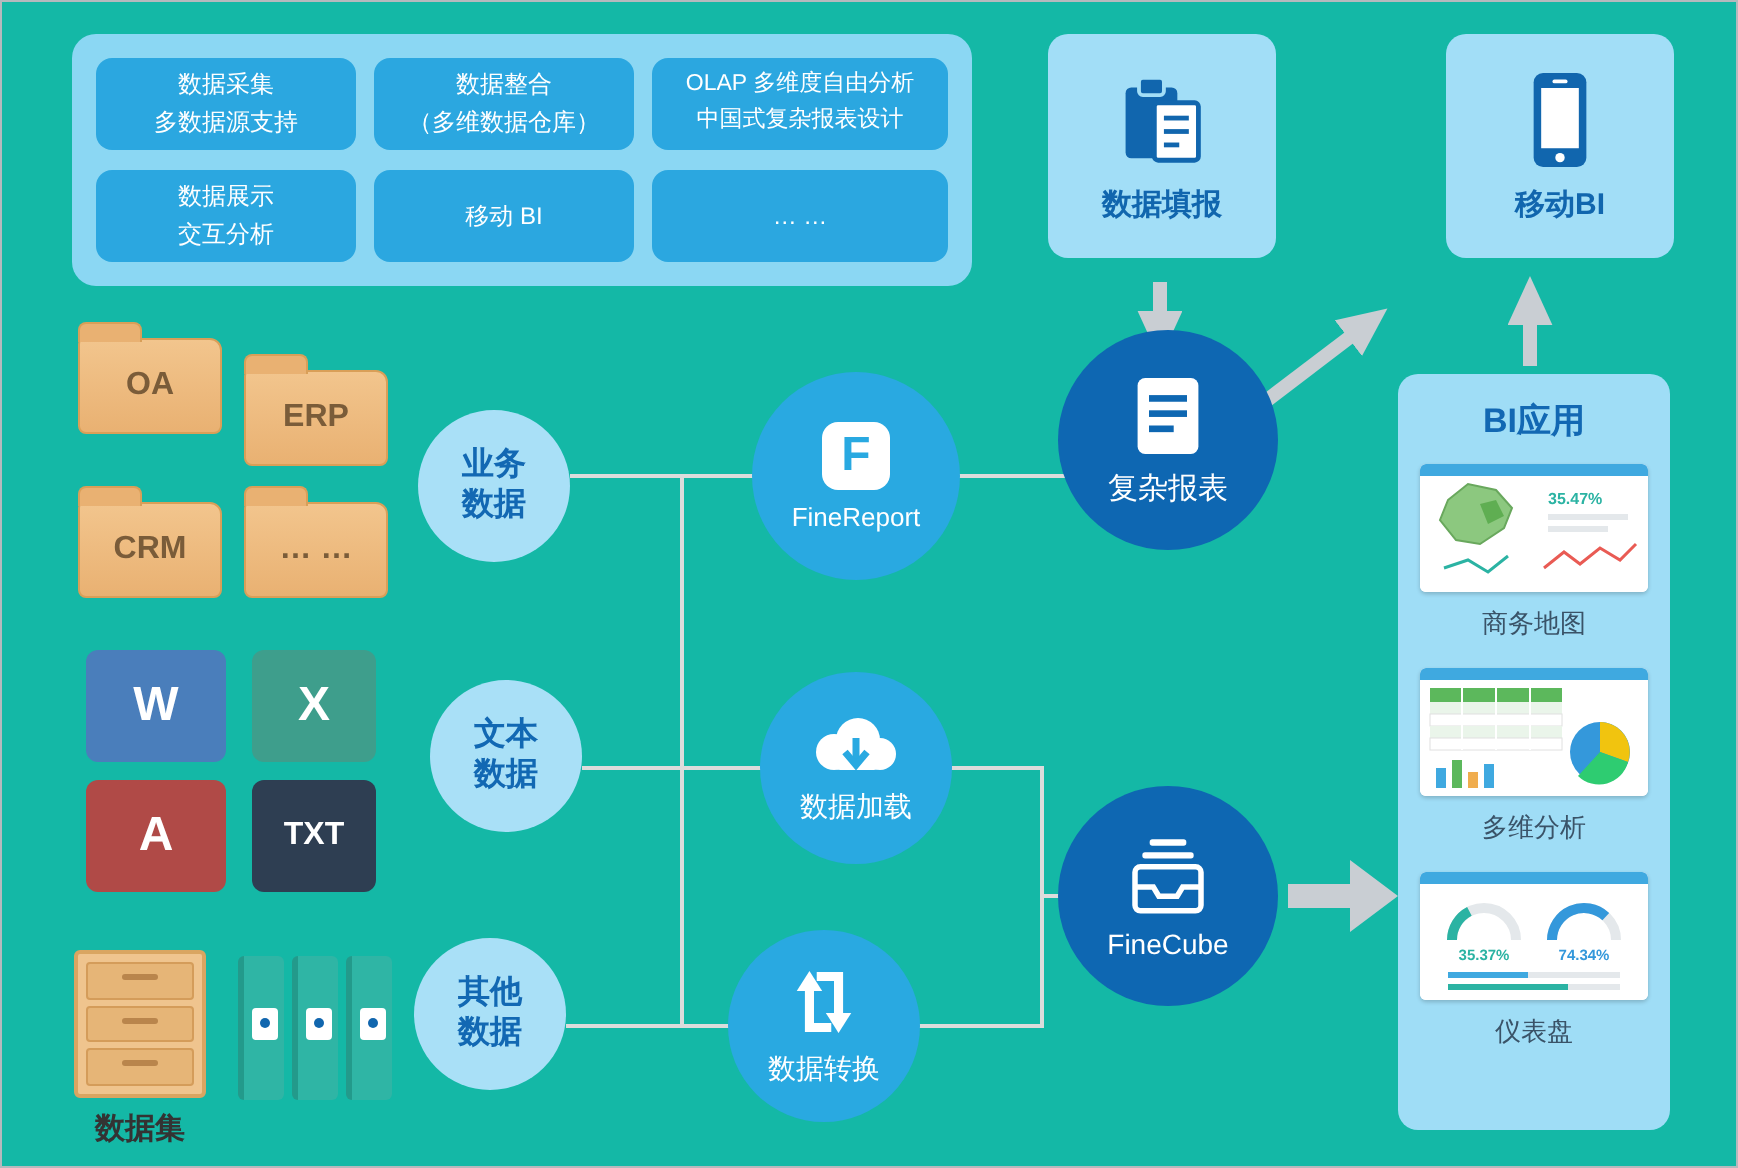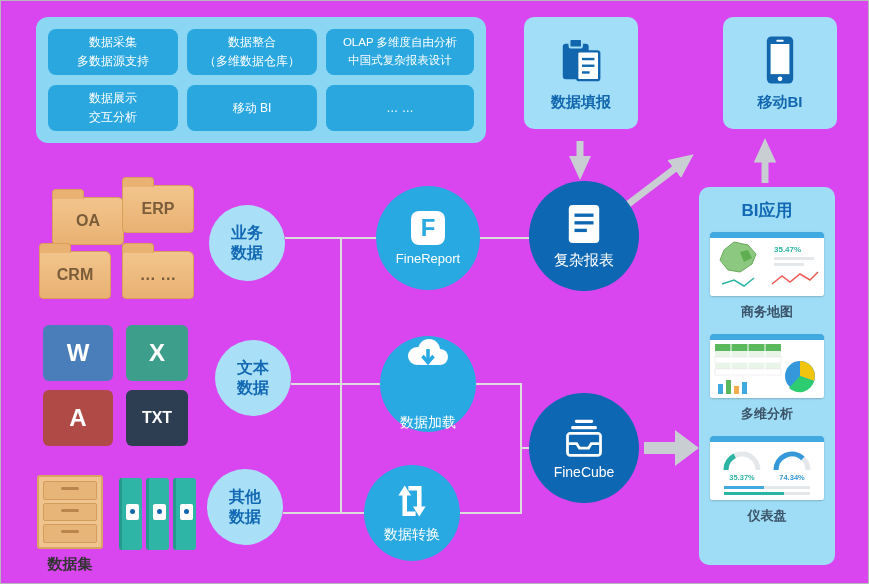--- a/index.html
+++ b/index.html
@@ -1,17 +1,17 @@
 <!DOCTYPE html>
 <html><head>
 <meta charset="utf-8">
 <style>
   * { margin:0; padding:0; box-sizing:border-box; }
   body { font-family:"Liberation Sans","DejaVu Sans",sans-serif; background:#fff; }
-  .stage { position:relative; width:869px; height:584px; background:#d946ef; border:1px solid #b5b9bd; overflow:hidden; }
+  .stage { position:relative; width:869px; height:584px; background:#14b8a6; border:1px solid #b5b9bd; overflow:hidden; }
   svg.connectors { position:absolute; left:0; top:0; }
 
   
   .cap-panel { position:absolute; left:35px; top:16px; width:450px; height:126px; background:#8BD7F3; border-radius:12px;
     display:grid; grid-template-columns:130px 130px 148px; grid-template-rows:1fr 1fr; gap:10px 9px; padding:12px; }
   .cap-btn { background:#2BA7E0; border-radius:8px; color:#fff; display:flex; flex-direction:column; align-items:center; justify-content:center;
     font-size:12px; line-height:1.55; text-align:center; }
   .cap-btn.small { font-size:11.5px; }
 
   
@@ -49,21 +49,21 @@
   .ocircle { position:absolute; border-radius:50%; background:#0E67B2; display:flex; flex-direction:column; align-items:center; justify-content:center; color:#fff; }
   .ocircle .plabel { margin-top:5px; font-size:15px; }
   .fr-logo { width:34px; height:34px; background:#fff; border-radius:8px; display:flex; align-items:center; justify-content:center; color:#29A9E1; font-weight:bold; font-size:24px; }
 
   
   .bi-panel { position:absolute; left:698px; top:186px; width:136px; height:378px; background:#9FDDF6; border-radius:10px;
     display:flex; flex-direction:column; align-items:center; padding:10px 11px 6px; }
   .bi-title { font-size:17px; font-weight:bold; color:#1268B3; margin:2px 16px 10px; }
   .bi-app { display:flex; flex-direction:column; align-items:center; margin-bottom:13px; }
   .thumb { width:114px; height:64px; background:#fff; border-radius:3px; overflow:hidden; box-shadow:0 1px 2px rgba(0,0,0,0.2); }
-  .thumb-caption { margin-top:7px; font-size:13px; font-weight:bold; color:#3A5368; }
+  .thumb-caption { margin-top:7px; font-size:13px; font-weight:normal; color:#3A5368; }
 </style>
 </head>
 <body>
 
 <div class="stage">
 
   <svg class="connectors" width="869" height="584" viewBox="0 0 869 584">
     <defs>
       <marker id="ah" markerWidth="3.6" markerHeight="3.3" refX="0.5" refY="1.6" orient="auto">
         <path d="M0,0 L3.5,1.6 L0,3.2 Z" fill="#C9CED3"></path>
@@ -117,21 +117,21 @@
   <div class="top-box" style="left:722px;">
     <svg width="32" height="50" viewBox="0 0 34 52">
       <rect x="3" y="1" width="28" height="50" rx="5" fill="#1166AE"></rect>
       <rect x="7" y="9" width="20" height="32" fill="#fff"></rect>
       <circle cx="17" cy="46" r="2.5" fill="#fff"></circle>
       <rect x="13" y="4.5" width="8" height="2" rx="1" fill="#fff"></rect>
     </svg>
     <div class="top-box-label">移动BI</div>
   </div>
 
-  <div class="folder" style="left:38px;top:196px;margin-left:13px;">
+  <div class="folder" style="left:38px;top:168px;">
     <span class="folder-label">OA</span>
   </div>
   <div class="folder" style="left:121px;top:184px;">
     <span class="folder-label">ERP</span>
   </div>
   <div class="folder" style="left:38px;top:250px;">
     <span class="folder-label">CRM</span>
   </div>
   <div class="folder" style="left:121px;top:250px;">
     <span class="folder-label">… …</span>
@@ -179,21 +179,21 @@
     <span>数据</span>
   </div>
 
   <div class="pcircle" style="left:375px;top:185px;width:104px;height:104px;">
     <div class="fr-logo">
       <span>F</span>
     </div>
     <div class="plabel">FineReport</div>
   </div>
 
-  <div class="pcircle" style="left:379px;top:335px;width:96px;height:96px;justify-content:space-between;">
+  <div class="pcircle" style="left:379px;top:335px;width:96px;height:96px;">
     <svg width="46" height="33" viewBox="0 0 46 33">
       <circle cx="12" cy="20" r="9" fill="#fff"></circle>
       <circle cx="24" cy="14" r="11" fill="#fff"></circle>
       <circle cx="35" cy="21" r="8" fill="#fff"></circle>
       <rect x="10" y="18" width="27" height="11" rx="5" fill="#fff"></rect>
       <path d="M23,13 v12" stroke="#29A9E1" stroke-width="3.5" fill="none"></path>
       <path d="M17.5,20 L23,26.5 L28.5,20" fill="none" stroke="#29A9E1" stroke-width="3.5"></path>
     </svg>
     <div class="plabel" style="font-size:14px;">数据加载</div>
   </div>
@@ -201,21 +201,21 @@
   <div class="pcircle" style="left:363px;top:464px;width:96px;height:96px;">
     <svg width="40" height="38" viewBox="0 0 44 40">
       <path d="M26,34 H14 V12" fill="none" stroke="#fff" stroke-width="5"></path>
       <polygon points="7,14 21,14 14,3" fill="#fff"></polygon>
       <path d="M18,6 H30 V28" fill="none" stroke="#fff" stroke-width="5"></path>
       <polygon points="23,26 37,26 30,37" fill="#fff"></polygon>
     </svg>
     <div class="plabel" style="font-size:14px;">数据转换</div>
   </div>
 
-  <div class="ocircle" style="left:528px;top:180px;width:110px;height:110px;">
+  <div class="ocircle" style="left:528px;top:164px;width:110px;height:110px;">
     <svg width="38" height="44" viewBox="0 0 40 46">
       <rect x="4" y="3" width="32" height="40" rx="4" fill="#fff"></rect>
       <rect x="10" y="12" width="20" height="3.5" fill="#0E67B2"></rect>
       <rect x="10" y="20" width="20" height="3.5" fill="#0E67B2"></rect>
       <rect x="10" y="28" width="13" height="3.5" fill="#0E67B2"></rect>
     </svg>
     <div class="plabel">复杂报表</div>
   </div>
 
   <div class="ocircle" style="left:528px;top:392px;width:110px;height:110px;">

